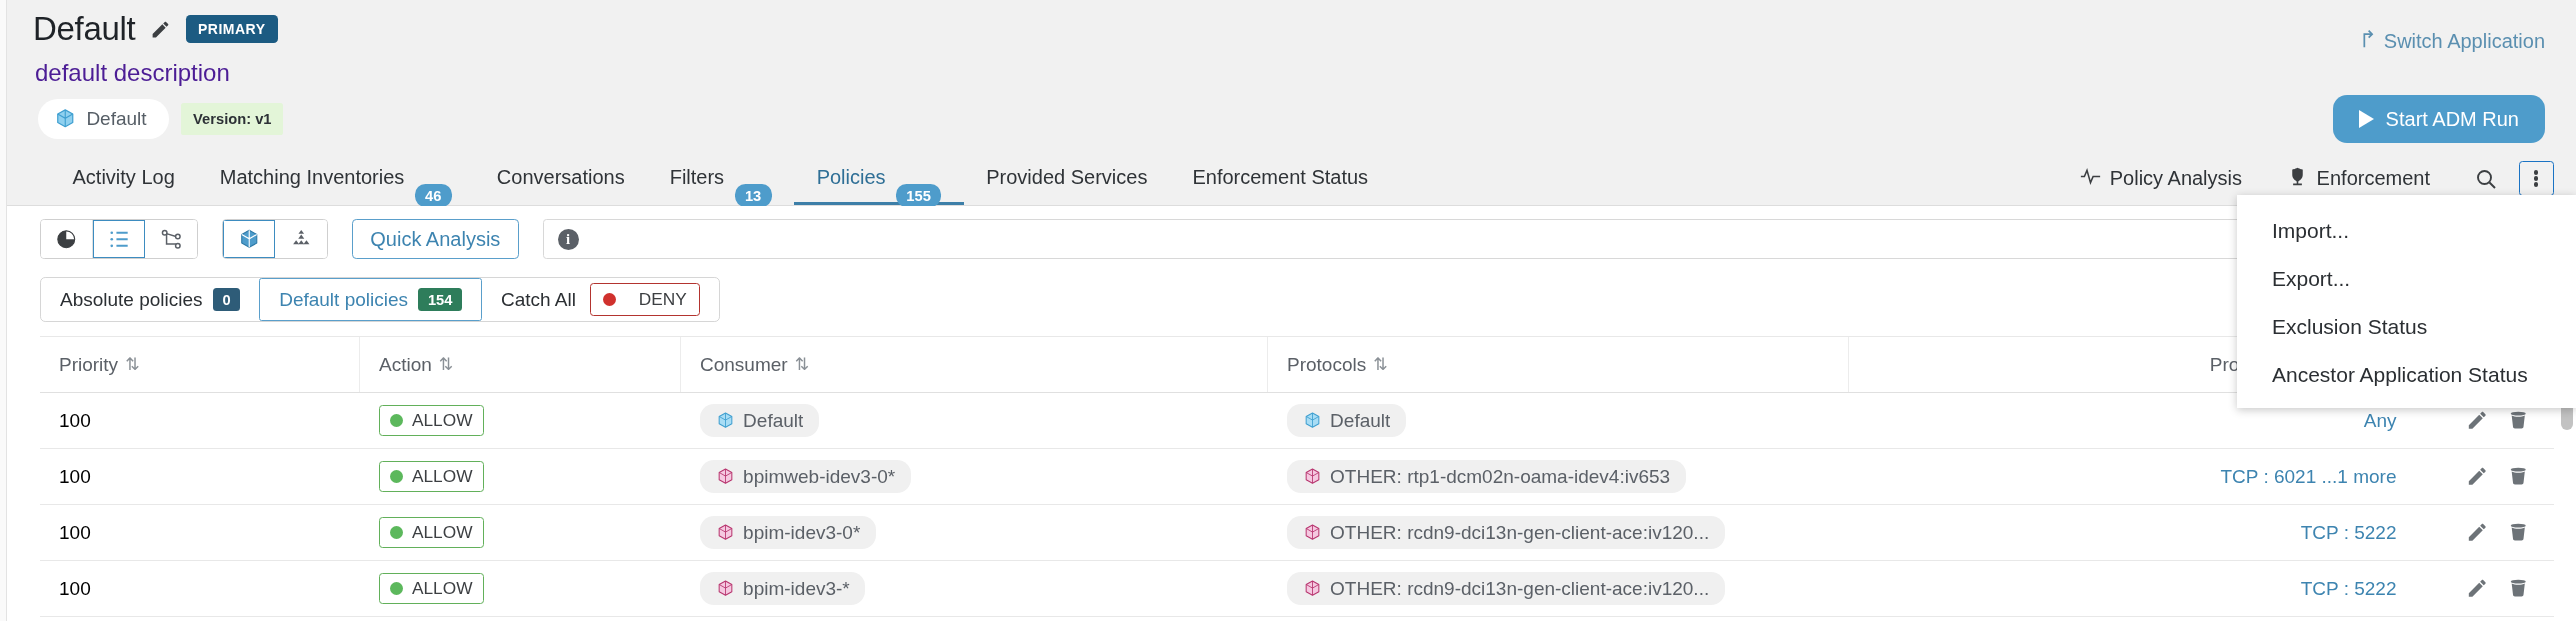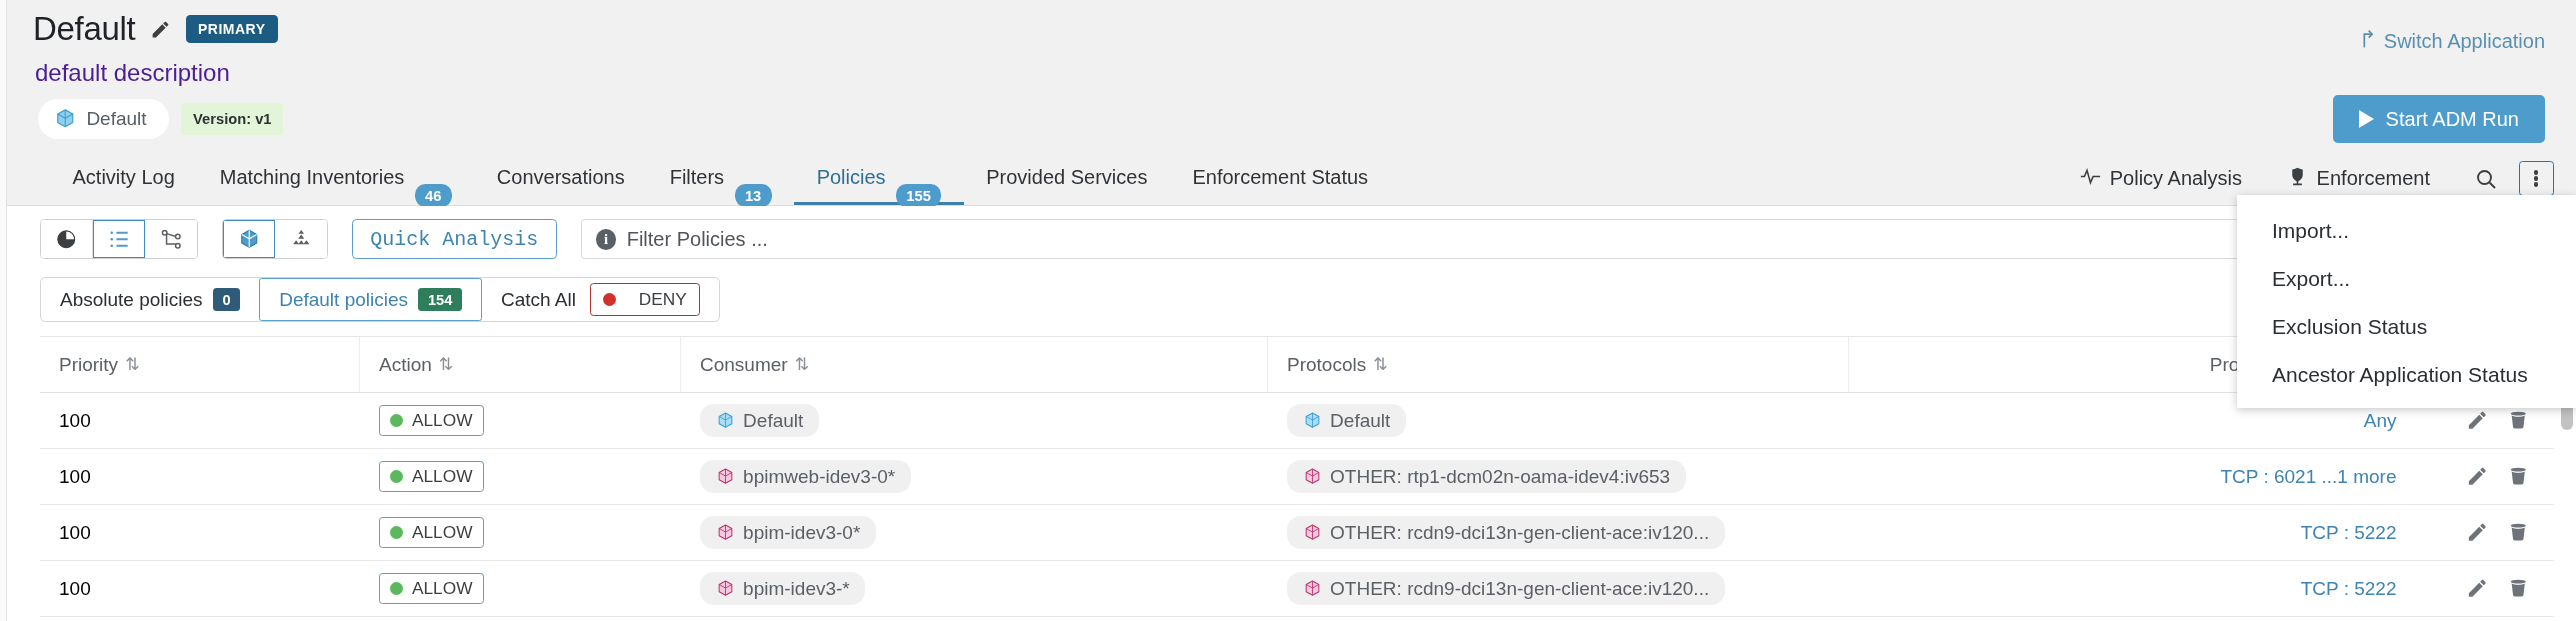--- a/index.html
+++ b/index.html
@@ -38,21 +38,21 @@
     padding: 7.8px 12px; border-radius: 2.6px;
   }
 
   .switch-app {
     position: absolute; right: 31px; top: 28px; display: flex; align-items: center; gap: 7px;
     color: #5a8fb0; font-size: 20px; cursor: pointer;
   }
   .switch-app svg { width: 17.3px; height: 21px; }
   .start-adm {
     position: absolute; right: 31px; top: 95px;
-    background: #4e9ccb; color: #fff; border: none; border-radius: 5px;
+    background: #4e9ccb; color: #fff; border: none; border-radius: 14px;
     height: 48px; padding: 0 26px; font-size: 20px;
     display: flex; align-items: center; gap: 12px; cursor: pointer;
     font-family: "Liberation Sans", sans-serif;
   }
   .start-adm .play { width: 0; height: 0; border-left: 15.5px solid #fff; border-top: 9.5px solid transparent; border-bottom: 9.5px solid transparent; }
 
   
   .tabbar { position: absolute; left: 7px; top: 152px; right: 0; height: 54px; background: #f1f1f1; border-bottom: 0.9px solid #dddddd; display: flex; align-items: stretch; }
   .tabs { display: flex; align-items: stretch; padding-left: 43px; }
   .tab {
@@ -92,21 +92,21 @@
     width: 52px; display: flex; align-items: center; justify-content: center; cursor: pointer;
     border-right: 0.9px solid #e0e0e0; background: #fff;
   }
   .btn-group .gbtn:last-child { border-right: none; }
   .btn-group .gbtn.active { border: 1.7px solid #3d8cc0; }
   .btn-group .gbtn svg { width: 22.5px; height: 22.5px; }
   .gap18 { width: 24px; }
   .quick-analysis {
     height: 40px; border: 0.9px solid #5a9fcb; border-radius: 4.3px; background: #fff;
     color: #3d84b0; font-size: 20px; padding: 0 17.3px; display: flex; align-items: center; cursor: pointer;
-    font-family: Liberation Mono, monospace; margin-left: 24px;
+    font-family: Liberation Sans, sans-serif; margin-left: 24px;
   }
   .filter-box {
     margin-left: 24px; flex: 1; margin-right: 24px; height: 40px;
     border: 0.9px solid #d8d8d8; border-radius: 3.5px; background: #fff;
     display: flex; align-items: center; gap: 10.4px; padding: 0 14px;
   }
   .info-circle {
     width: 21px; height: 21px; border-radius: 50%; background: #5b6067; color: #fff;
     font-size: 14.7px; font-weight: 700; display: flex; align-items: center; justify-content: center;
     font-family: "Liberation Serif", serif;
@@ -338,21 +338,20 @@
             </svg>
         </div>
       </div>
 
       <button class="quick-analysis">
         <span>Quick Analysis</span>
       </button>
 
       <div class="filter-box">
         <span class="info-circle">i</span>
-        <input type="text" value="" placeholder="Filter Policies ..." style="">
       </div>
     </div>
 
     <div class="policy-tabs">
       <div class="ptab">
         <span>Absolute policies</span>
         <span class="pcount dark">0</span>
       </div>
       <div class="ptab active">
         <span>Default policies</span>

